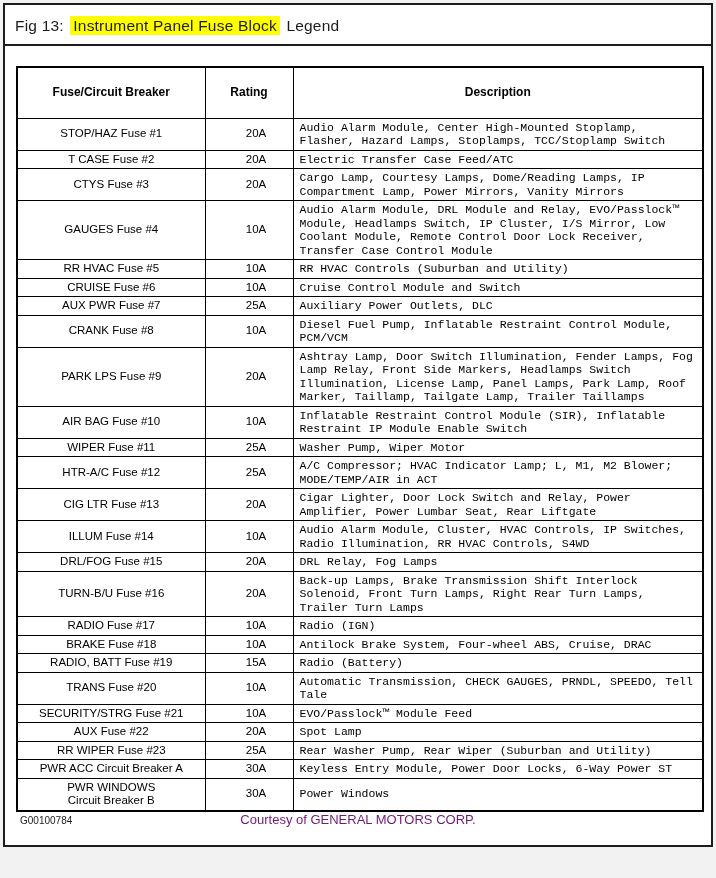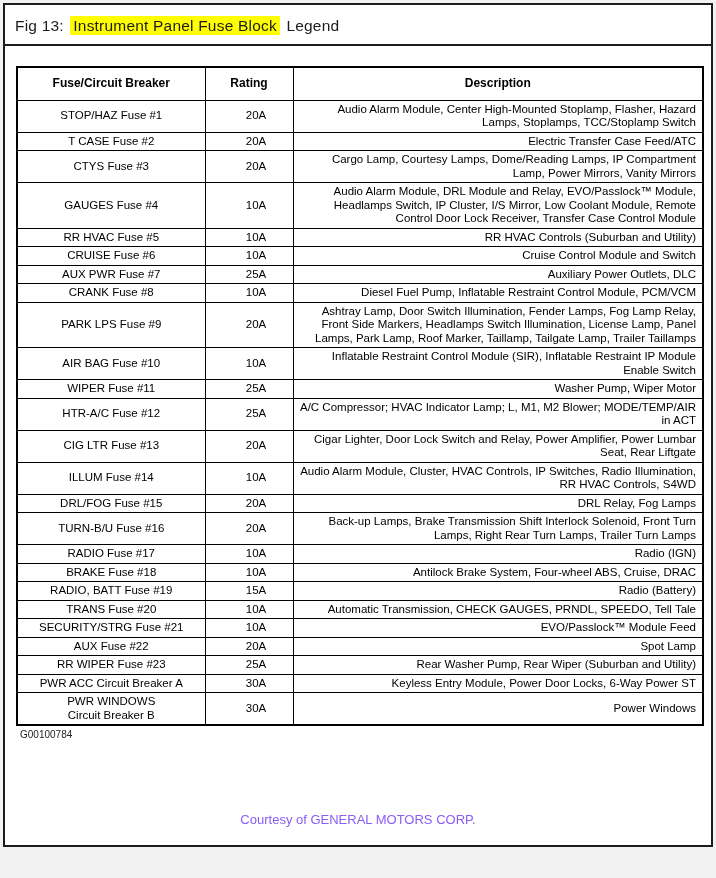--- a/index.html
+++ b/index.html
@@ -39,40 +39,40 @@
     border: 1px solid #000;
     font-size: 11.5px;
     line-height: 13.5px;
     vertical-align: middle;
     color: #000;
   }
   th {
     font-size: 12px;
     font-weight: bold;
     text-align: center;
-    padding: 9px 2px;
+    padding: 18px 2px;
     background: #ffffff;
   }
   td { padding: 2px 4px; }
   td.fuse { text-align: center; white-space: pre-line; }
   td.rating { text-align: center; padding-left: 18px; }
-  td.description { text-align: right; padding-left: 6px; padding-right: 6px; }
+  td.description { text-align: left; padding-left: 6px; padding-right: 6px; font-family: Liberation Mono, monospace; }
   .figure-code {
     font-size: 10px;
     color: #222;
     margin: 3px 0 0 15px;
   }
   .courtesy {
     position: absolute;
     bottom: 18px;
     left: 0;
     width: 100%;
     text-align: center;
     font-size: 13px;
-    color: #8b5cf6;
+    color: #701a75;
   }
 </style>
 </head>
 <body>
 
 <div class="page">
 
   <div class="title-bar">
     <span>Fig 13:</span>
     <span class="hl">Instrument Panel Fuse Block</span>

